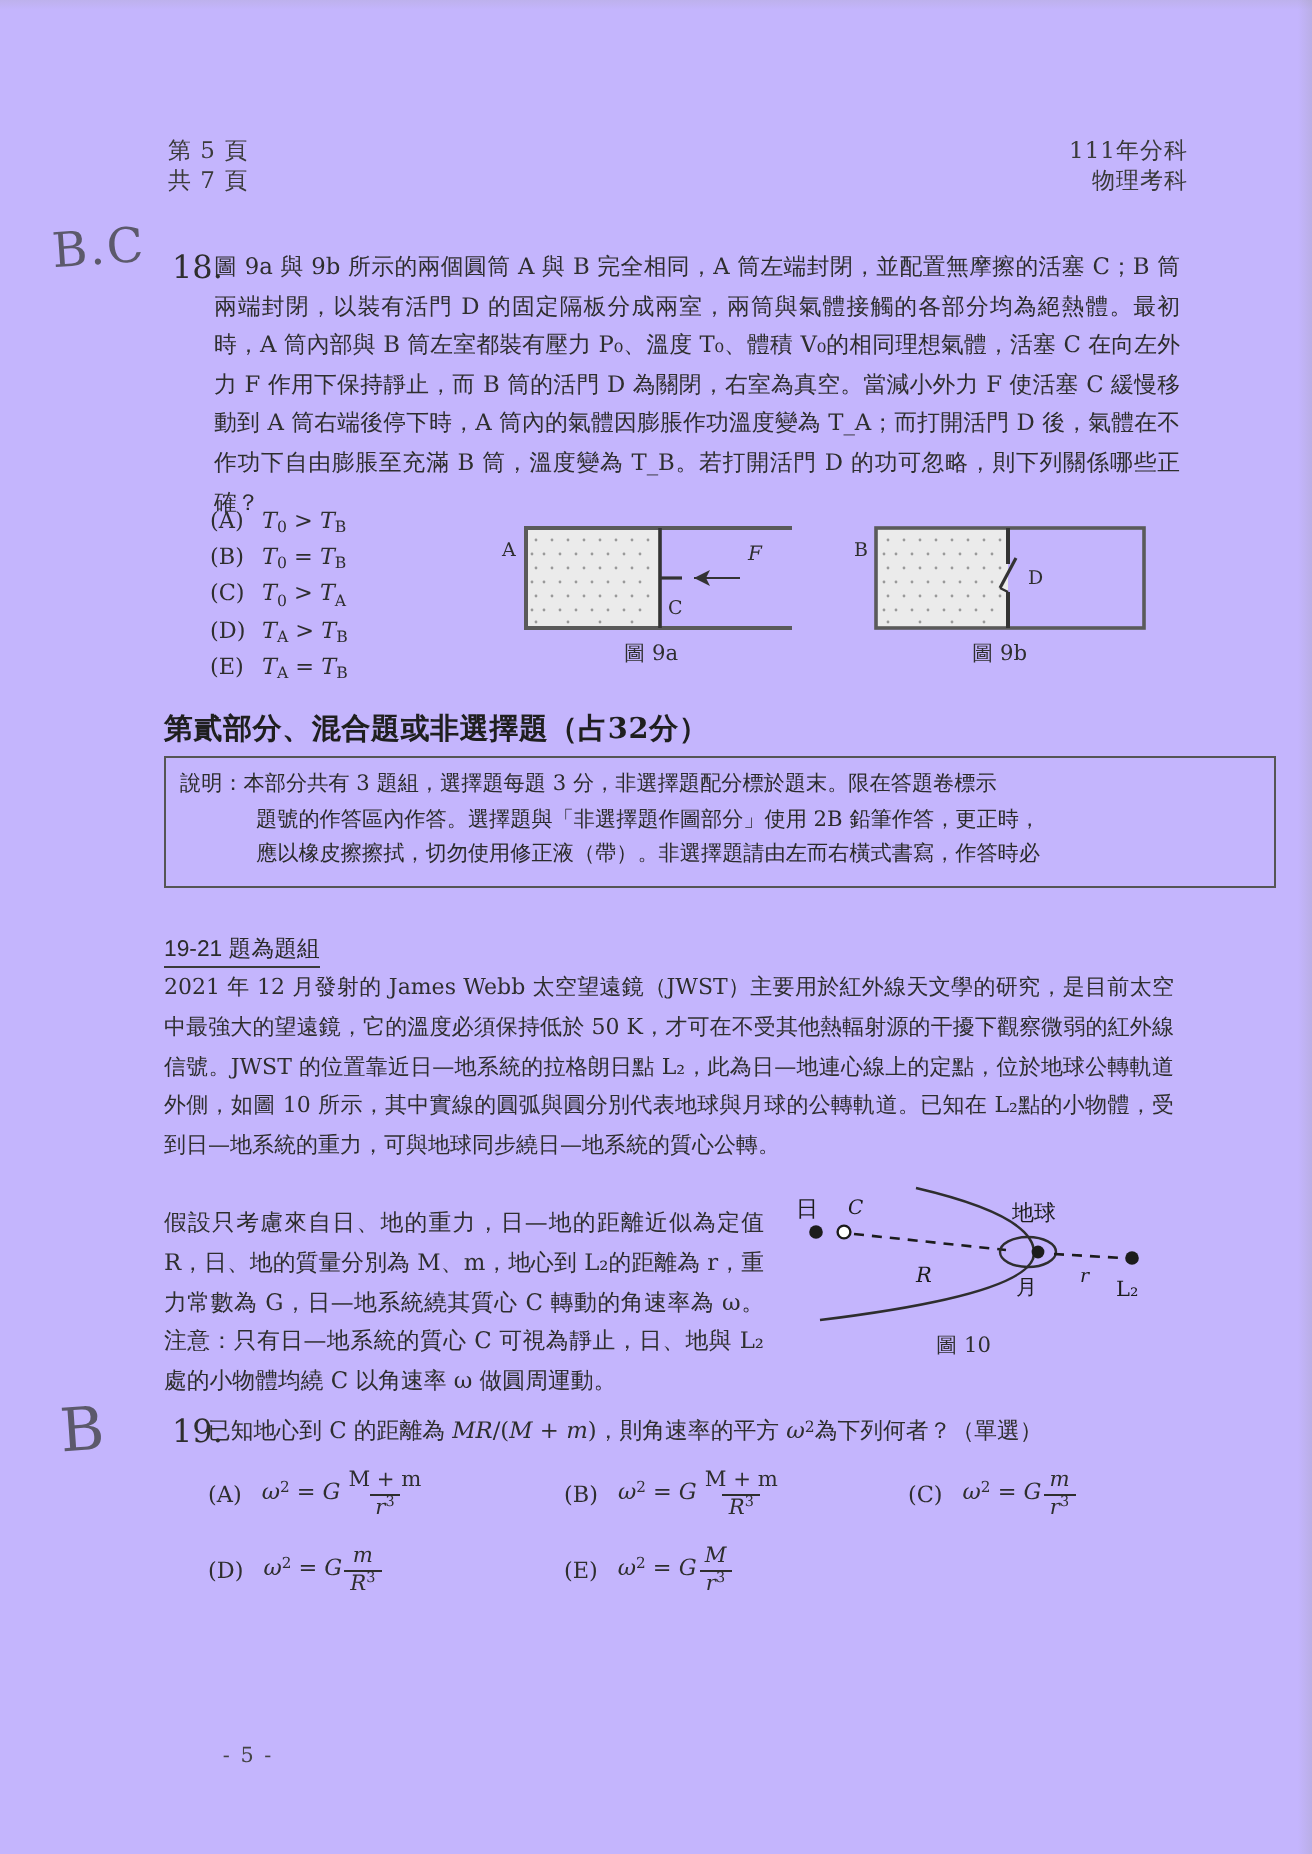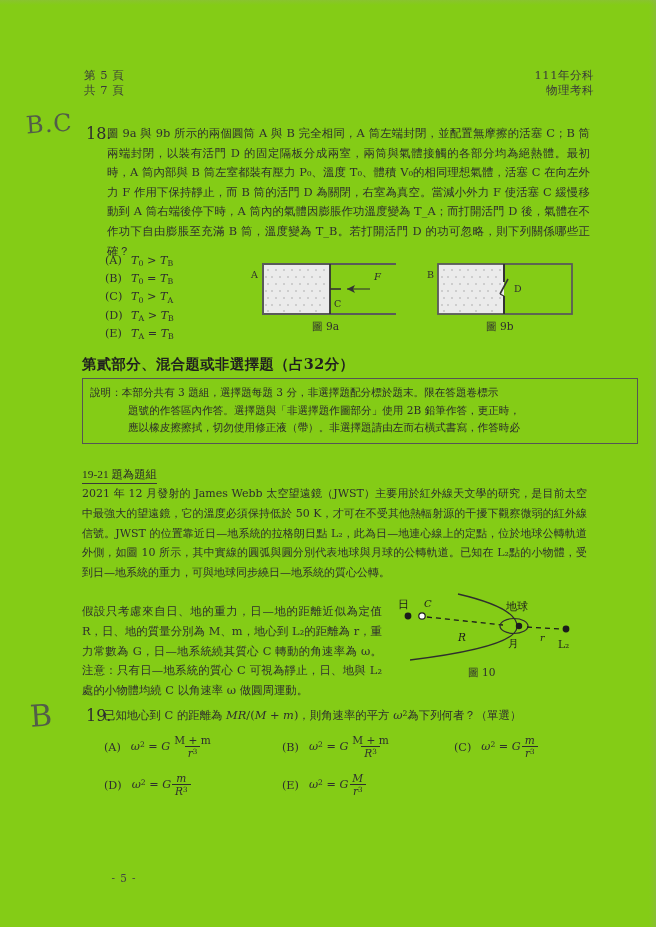--- a/index.html
+++ b/index.html
@@ -8,21 +8,21 @@
     padding: 0;
     background: #ffffff;
   }
   body {
     font-family: "DejaVu Sans", "Liberation Sans", sans-serif;
   }
   .page {
     position: relative;
     width: 656px;
     height: 927px;
-    background: #84cc16;
+    background: #c4b5fd;
     overflow: hidden;
     color: #2b2b2b;
   }
   
   .scan-edge-right {
     position: absolute;
     top: 0; right: 0;
     width: 7px; height: 927px;
     background: linear-gradient(to right, rgba(255,255,255,0), rgba(150,150,150,0.22));
     pointer-events: none;
@@ -146,21 +146,21 @@
     text-align: justify;
     text-justify: inter-character;
   }
   .instr-first { text-indent: 0; }
   .instr-rest { padding-left: 38px; }
 
   
   .grp-title {
     position: absolute;
     left: 82px; top: 467px;
-    font-family: Liberation Serif, serif;
+    font-family: Liberation Sans, sans-serif;
     font-size: 11.4px;
     color: #2b2b2b;
     border-bottom: 1px solid #3a3a3a;
     padding-bottom: 1px;
     white-space: nowrap;
   }
   .para-a {
     position: absolute;
     left: 82px; top: 484px;
     width: 505px;

